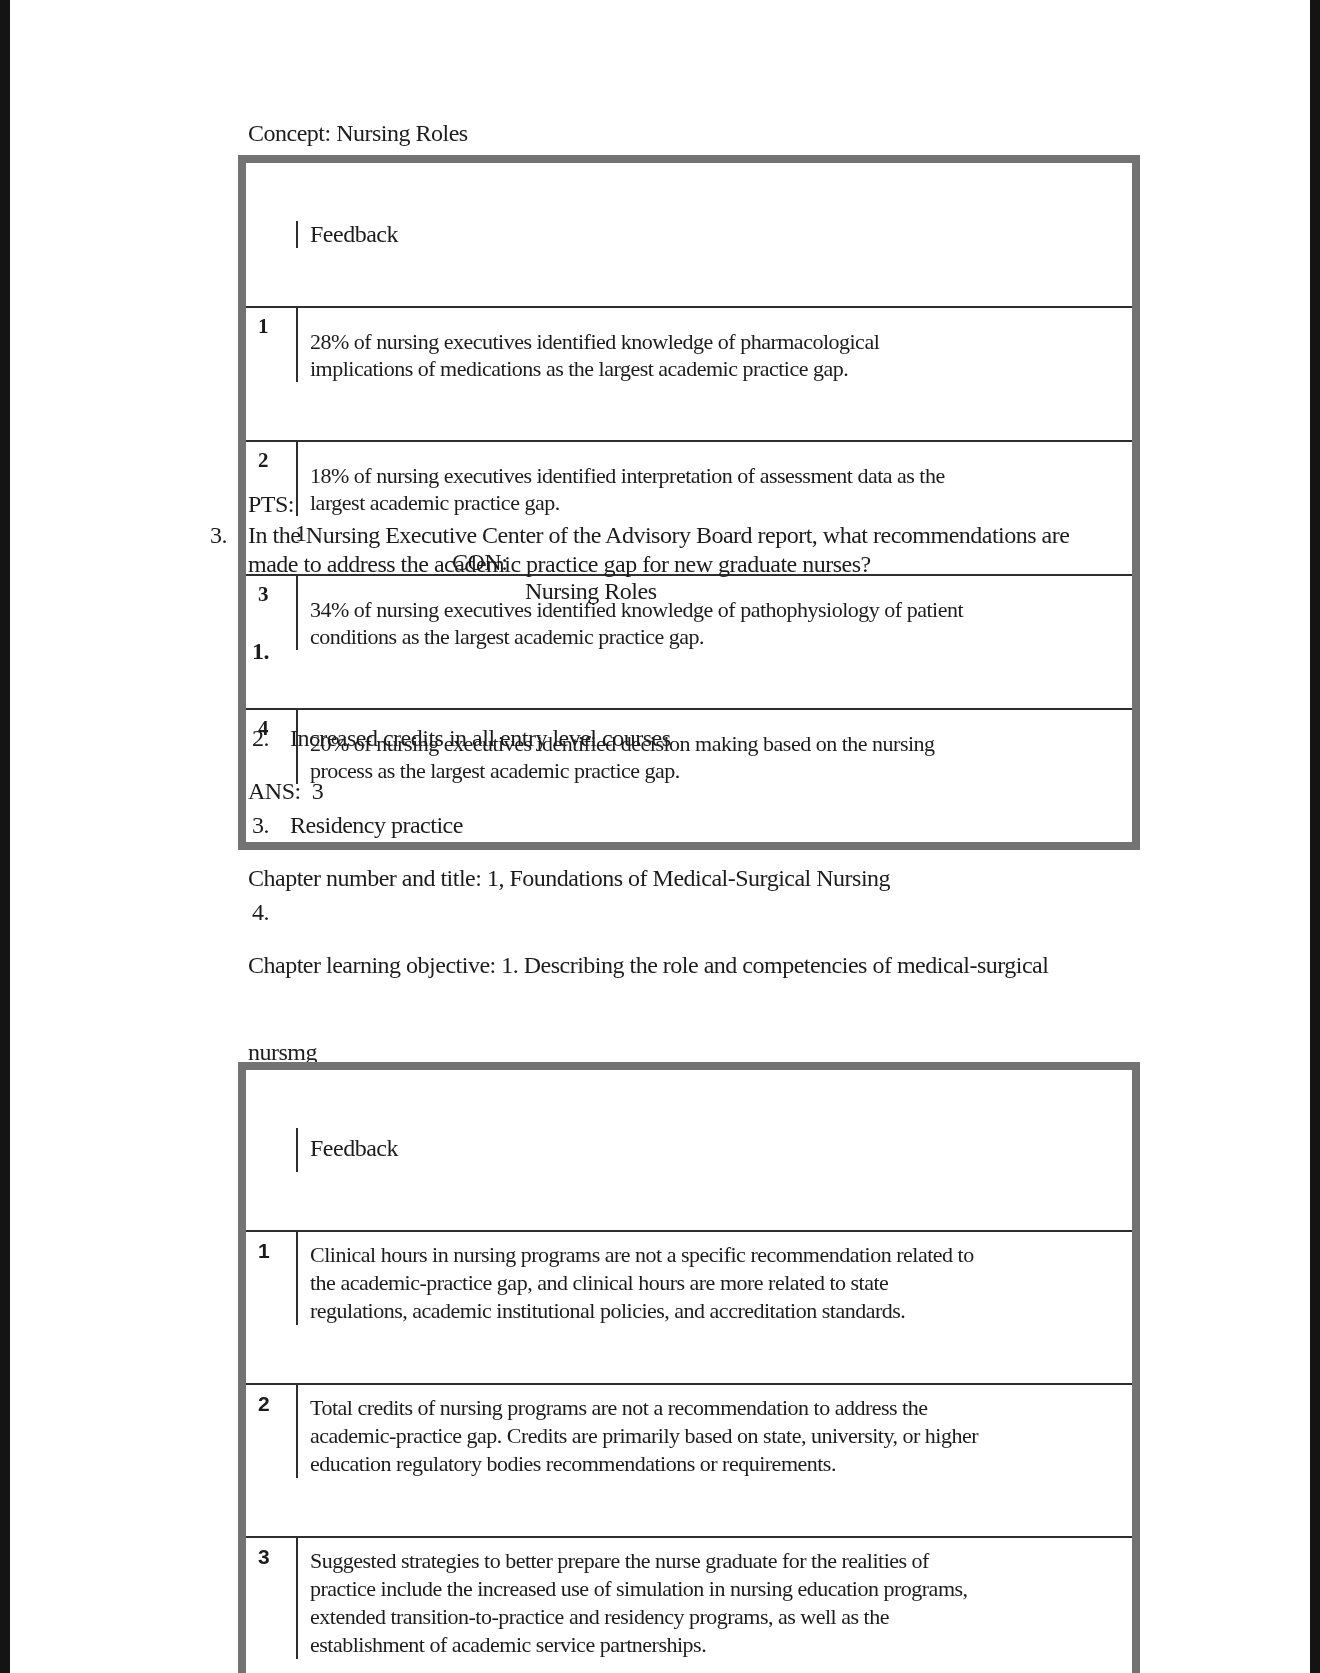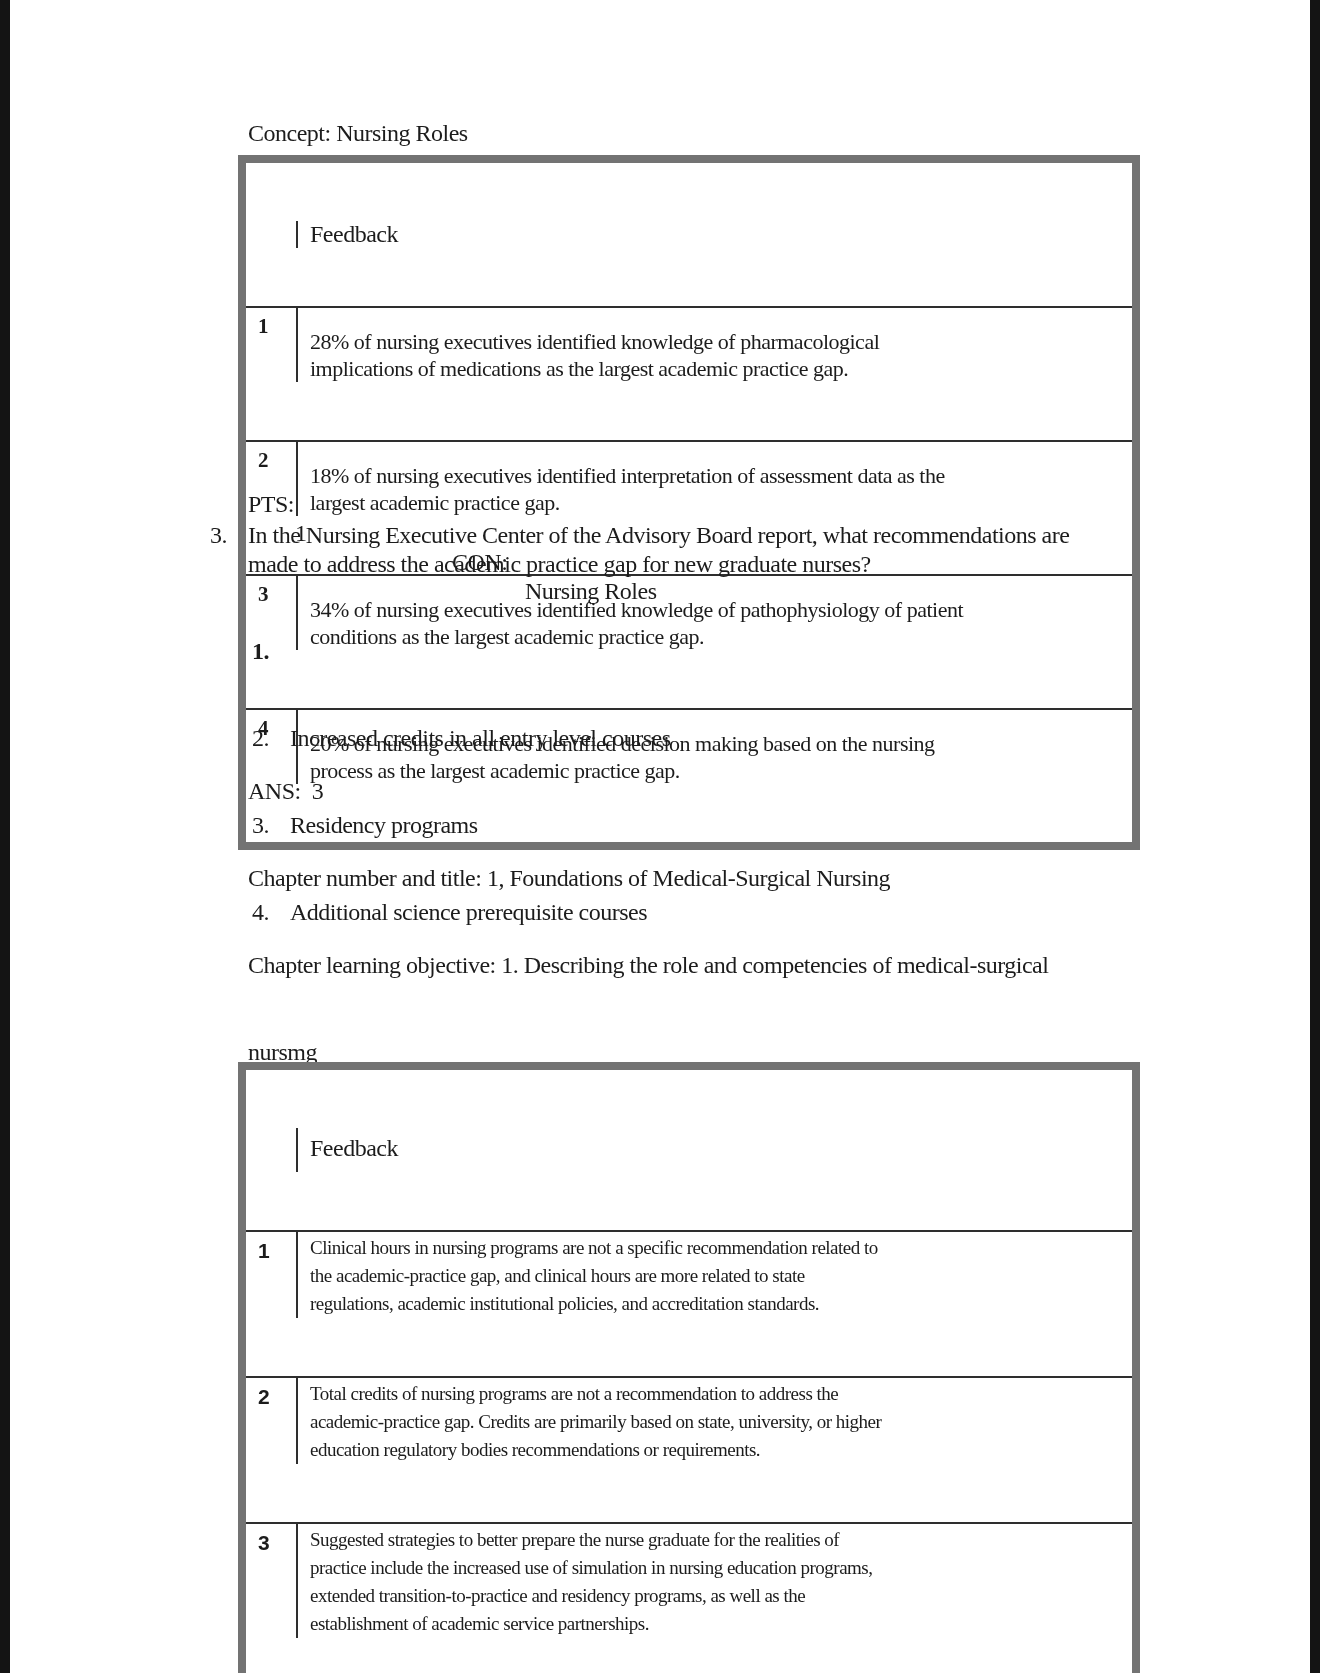--- a/index.html
+++ b/index.html
@@ -15,21 +15,21 @@
   .tbl{position:absolute;left:238px;width:902px;border:8px solid #737373;background:#fff;box-sizing:border-box;}
   .trow{display:grid;grid-template-columns:52px 1fr;border-top:2px solid #2e2e2e;}
   .trow.first{border-top:none;}
   .tnum{border-right:2px solid #2e2e2e;color:#1c1c1c;padding:4px 0 0 12px;box-sizing:border-box;}
   .ttext{padding:2px 14px 0 12px;color:#1c1c1c;white-space:pre;letter-spacing:-0.5px;}
   .tbl1 .ttext{font-size:22px;line-height:27px;padding-top:20px;}
   .tbl1 .trow{min-height:58px;}
   .tbl1 .trow.head{min-height:27px;}
   .tbl1 .trow.head .ttext{line-height:25px;padding-top:1px;font-size:24px;}
   .tbl1 .tnum{font-weight:bold;font-size:21px;font-family:"Liberation Serif","DejaVu Serif",serif;}
-  .tbl2 .ttext{font-size:19px;line-height:28px;padding-top:2px;}
+  .tbl2 .ttext{font-size:22px;line-height:28px;padding-top:9px;}
   .tbl2 .trow.head{min-height:44px;}
   .tbl2 .trow.head .ttext{padding-top:6px;font-size:24px;}
   .tbl2 .trow.r3l{min-height:86px;}
   .tbl2 .trow.r4l{min-height:114px;}
   .tbl2 .tnum{font-weight:bold;font-size:21px;font-family:"Liberation Sans","DejaVu Sans",sans-serif;}
   
   .qrow{display:flex;}
   .qnum{width:38px;flex:0 0 38px;}
   .orow{display:flex;height:29px;}
   .onum{width:38px;flex:0 0 38px;}
@@ -91,25 +91,24 @@
   <div class="abs txt" style="left:252px;top:579px;">
     <div class="orow">
       <div class="onum bold">1.</div>
     </div>
     <div class="orow">
       <div class="onum">2.</div>
       <div>Increased credits in all entry level courses</div>
     </div>
     <div class="orow">
       <div class="onum">3.</div>
-      <div>Residency programs</div>
+      <div>Residency practice</div>
     </div>
     <div class="orow">
       <div class="onum">4.</div>
-      <div>Additional science prerequisite courses</div>
     </div>
   </div>
 
   <div class="abs txt" style="left:248px;top:719px;">
     <div>ANS:  3</div>
     <div>Chapter number and title: 1, Foundations of Medical-Surgical Nursing</div>
     <div>Chapter learning objective: 1. Describing the role and competencies of medical-surgical</div>
     <div>nursmg</div>
     <div>Chapter page reference: 2-3</div>
     <div>Heading: Competencies in Medical-Surgical Nursing</div>

